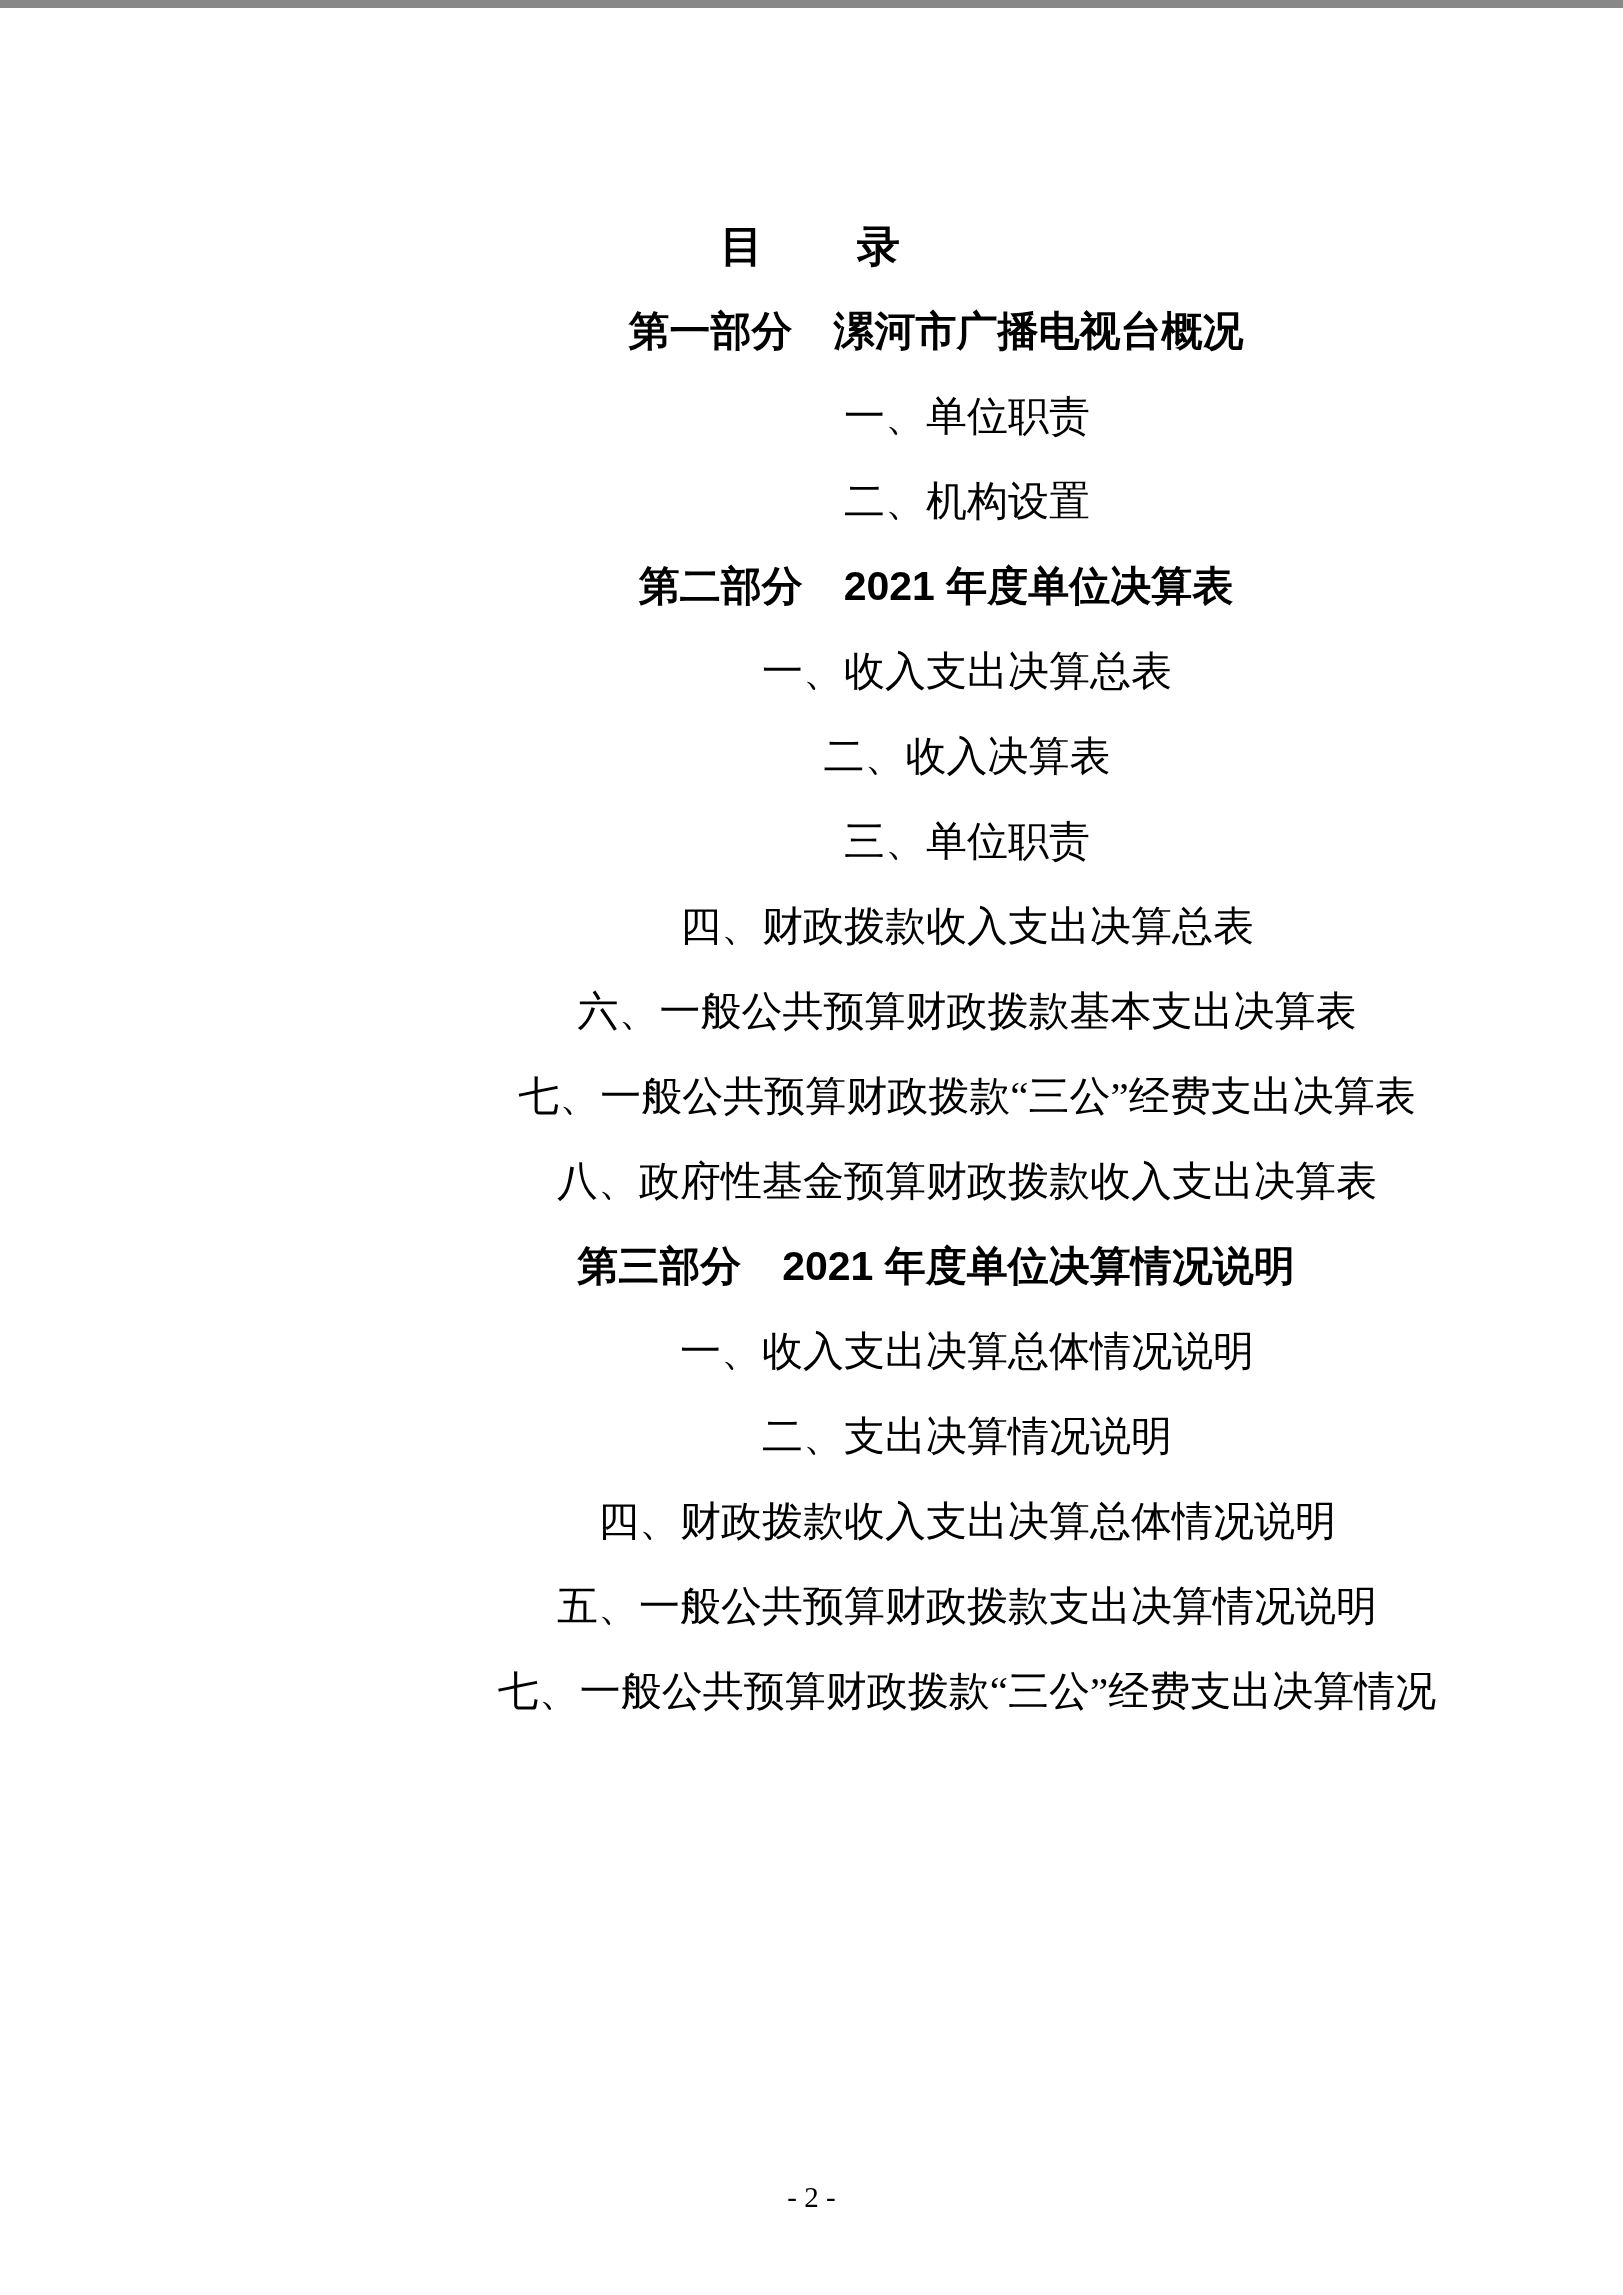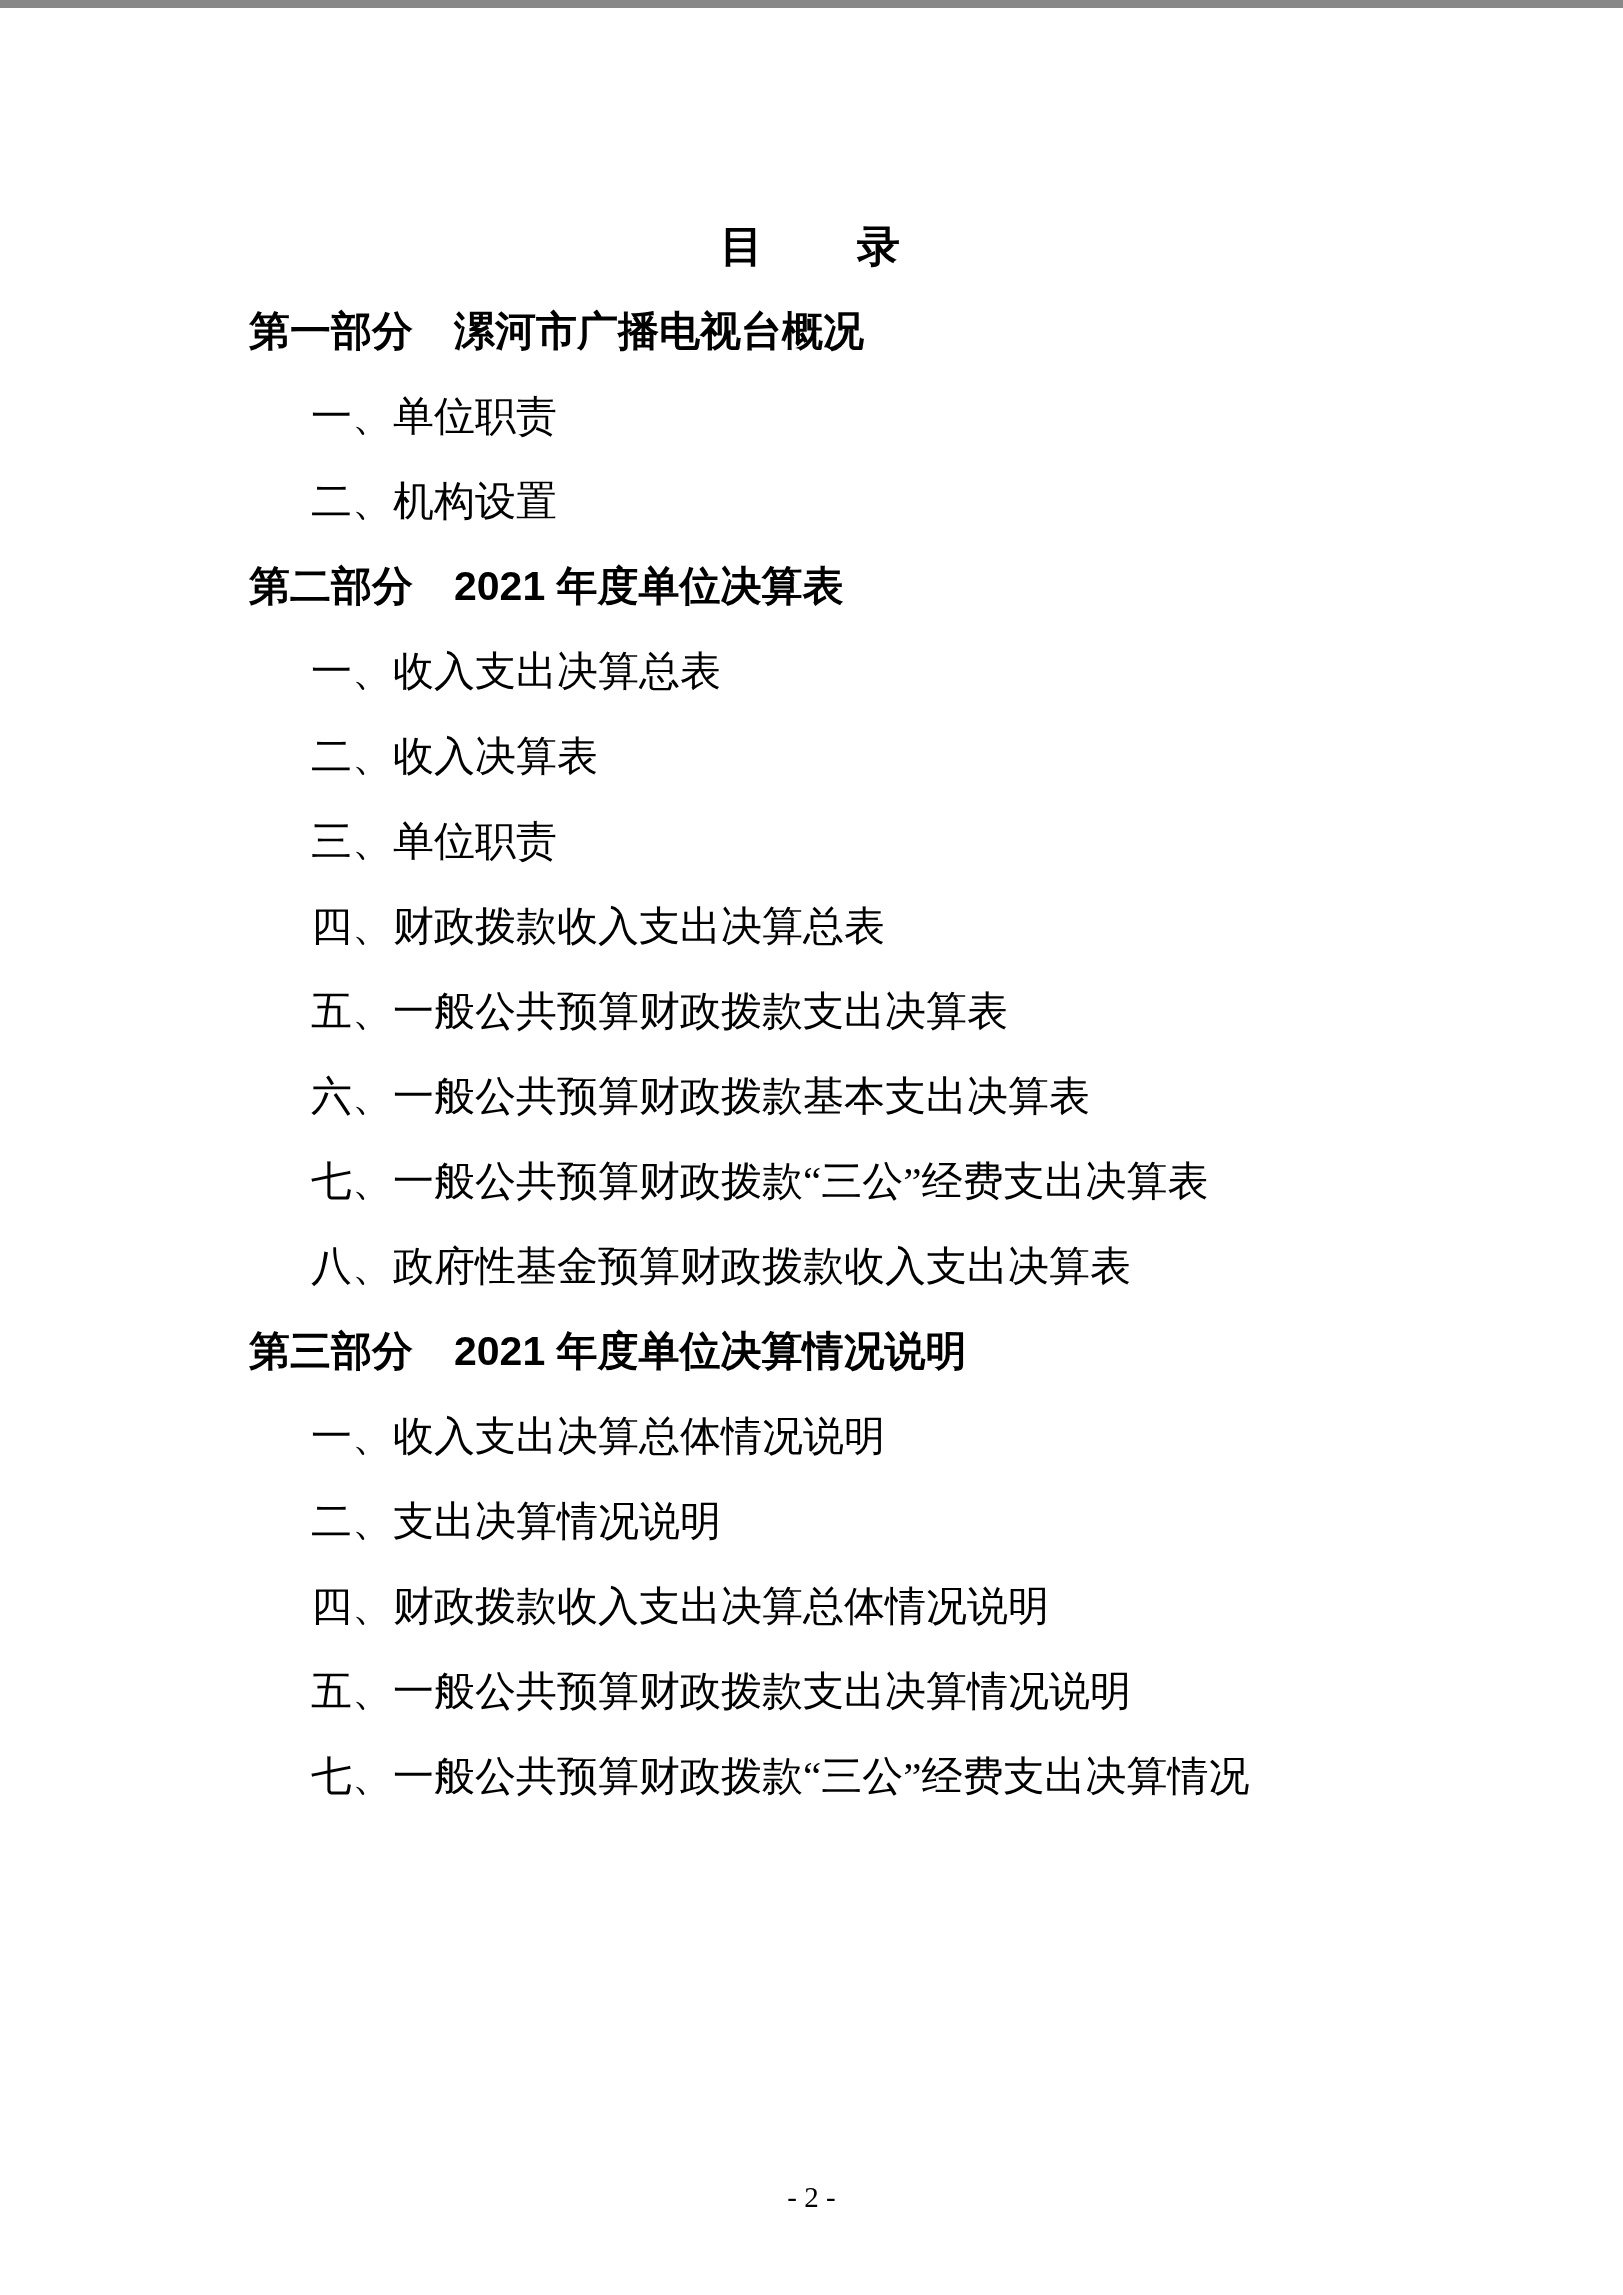--- a/index.html
+++ b/index.html
@@ -15,20 +15,21 @@
   .content {
     position: absolute;
     top: 196px;
     left: 0;
     right: 0;
   }
   .line {
     height: 85px;
     line-height: 85px;
     white-space: pre;
+    text-align: center;
   }
   .doc-title {
     font-family: "Liberation Serif", "DejaVu Serif", serif;
     font-weight: bold;
     font-size: 43px;
     text-align: center;
     letter-spacing: 2.6px;
   }
   .part-heading {
     font-family: "Liberation Sans", "DejaVu Sans", sans-serif;
@@ -67,21 +68,20 @@
 
     <div class="line part-heading">第一部分　漯河市广播电视台概况</div>
     <div class="line toc-item">一、单位职责</div>
     <div class="line toc-item">二、机构设置</div>
 
     <div class="line part-heading">第二部分　2021 年度单位决算表</div>
     <div class="line toc-item">一、收入支出决算总表</div>
     <div class="line toc-item">二、收入决算表</div>
     <div class="line toc-item">三、单位职责</div>
     <div class="line toc-item">四、财政拨款收入支出决算总表</div>
-    <div class="line toc-item">五、一般公共预算财政拨款支出决算表</div>
     <div class="line toc-item">六、一般公共预算财政拨款基本支出决算表</div>
     <div class="line toc-item">七、一般公共预算财政拨款“三公”经费支出决算表</div>
     <div class="line toc-item">八、政府性基金预算财政拨款收入支出决算表</div>
 
     <div class="line part-heading">第三部分　2021 年度单位决算情况说明</div>
     <div class="line toc-item">一、收入支出决算总体情况说明</div>
     <div class="line toc-item">二、支出决算情况说明</div>
     <div class="line toc-item">四、财政拨款收入支出决算总体情况说明</div>
     <div class="line toc-item">五、一般公共预算财政拨款支出决算情况说明</div>
     <div class="line toc-item">七、一般公共预算财政拨款“三公”经费支出决算情况</div>

